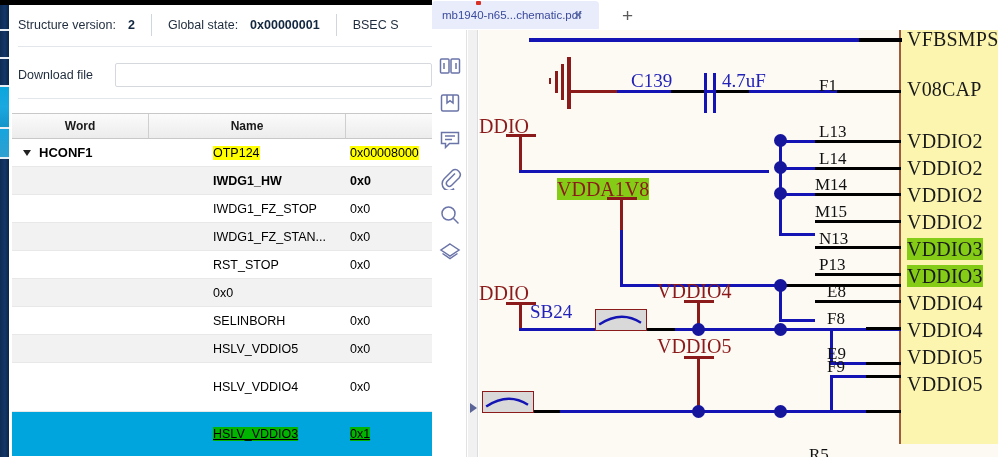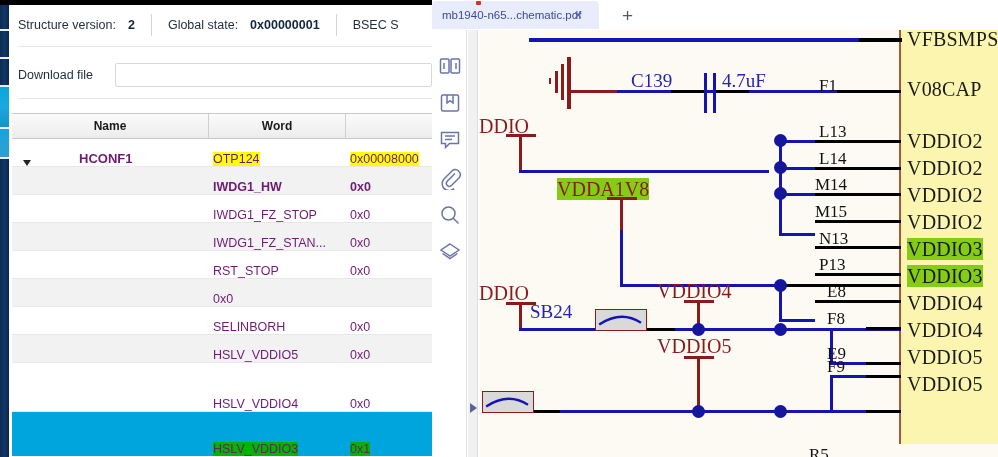--- a/index.html
+++ b/index.html
@@ -71,22 +71,22 @@
     display:flex; align-items:center; justify-content:center;
     border-right:1px solid #cfcfcf; height:100%;
   }
   .th.c-name { width:197px; }
   .th.c-word { width:137px; }
   .th.c-val  { width:86px; border-right:none; }
 
   .tbl-body { position:relative; }
   .tr { display:flex; align-items:center; background:#ffffff; }
   .tr.alt { background:#f2f2f2; }
-  .tr.sel { background:#00a5de; }
-  .td { font-size:12.5px; color:#701a75; height:100%; display:flex; align-items:flex-end;gap:40px; }
+  .tr.sel { background:#00a5de;text-decoration:underline; }
+  .td { font-size:12.5px; color:#000000; height:100%; display:flex; align-items:center; }
   .td.c-name { width:197px; padding-left:11px; }
   .td.c-word { width:137px; padding-left:4px; }
   .td.c-val  { width:86px; padding-left:4px; }
   .row-sep { height:1px; background:#e8e8e8; }
 
   .tw { display:inline-block; }
   .hl-yellow { background:#ffff00; }
   .hl-green  { background:#00b400; }
   .name-bold { font-weight:bold; font-size:13px; }
   .caret {
@@ -217,22 +217,22 @@
 
     <div class="dl-row">
       <span class="dl-label">Download file</span>
       <input class="dl-input" type="text" placeholder="" style="">
     </div>
 
     <div class="hr-line" style="left:18px; top:98px; width:414px;"></div>
 
     <div class="tbl">
       <div class="tbl-head">
+        <div class="th c-word">Word</div>
         <div class="th c-name">Name</div>
-        <div class="th c-word">Word</div>
       </div>
       <div class="tbl-body" id="table-body">
           <div class="tr" style="height: 27px;">
             <div class="td c-name">
               <span class="caret"></span>
               <span class="name-bold">HCONF1</span>
             </div>
             <div class="td c-word">
               <span class="tw hl-yellow">OTP124</span>
             </div>

